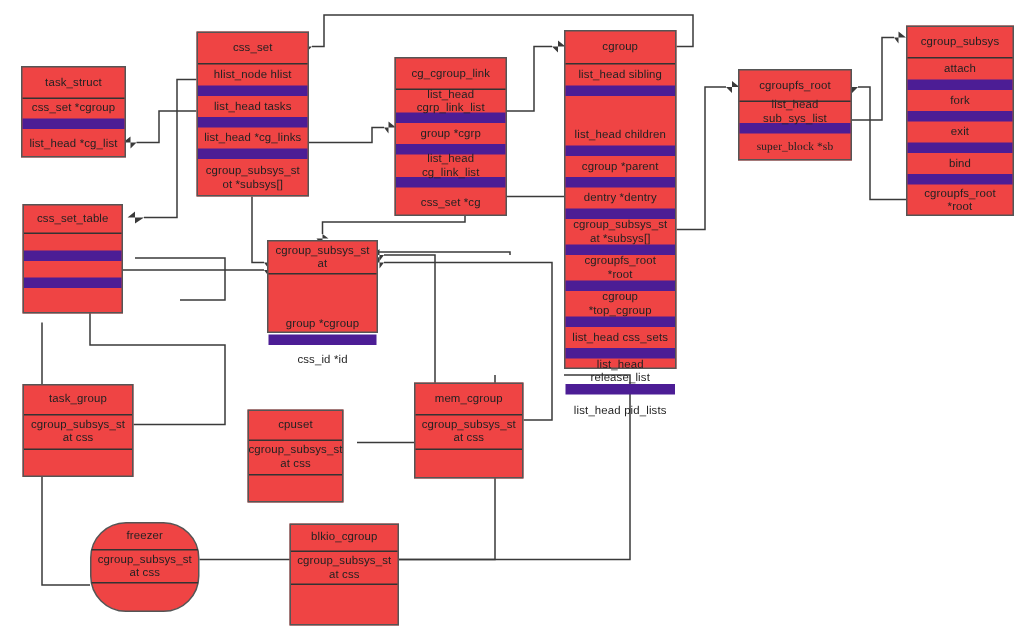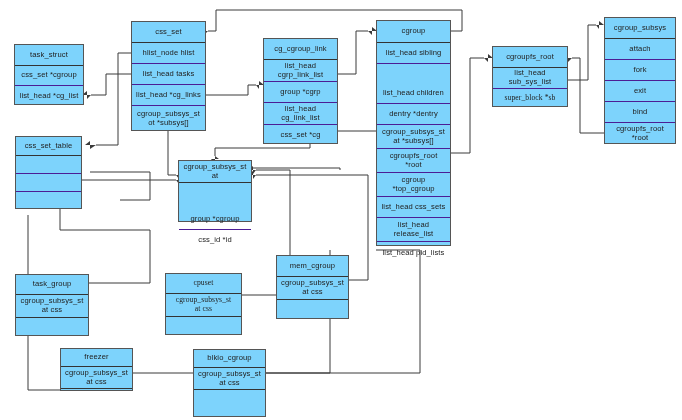--- a/index.html
+++ b/index.html
@@ -12,26 +12,26 @@
     width: 682px;
     height: 420px;
     background: #ffffff;
     font-family: "Liberation Sans", sans-serif;
     overflow: hidden;
   }
   .struct {
     position: absolute;
     box-sizing: border-box;
     border: 1px solid #555555;
-    background: #7dd3fc;
+    background: #ef4444;
     z-index: 5;
   }
   .row {
     box-sizing: border-box;
-    border-bottom: 1px solid #4c1d95;
+    border-bottom: 7px solid #4c1d95;
     display: flex;
     align-items: center;
     justify-content: center;
     text-align: center;
     color: #222222;
     font-size: 7.6px;
     line-height: 8.8px;
     letter-spacing: 0.1px;
     padding: 1px 2px;
     white-space: pre-line;
@@ -145,20 +145,21 @@
 cgrp_link_list</div>
         <div class="row" style="height: 21px;">group *cgrp</div>
         <div class="row" style="height: 22px;">list_head
 cg_link_list</div>
         <div class="row" style="height: 20px;">css_set *cg</div>
       </div>
       <div class="struct" style="left: 376px; top: 20px; width: 75px; height: 226px;">
         <div class="row head" style="height: 22px;">cgroup</div>
         <div class="row" style="height: 21px;">list_head sibling</div>
         <div class="row" style="height: 21px; margin-top: 19px;">list_head children</div>
+        <div class="row" style="height: 21px;">cgroup *parent</div>
         <div class="row" style="height: 21px;">dentry *dentry</div>
         <div class="row" style="height: 24px;">cgroup_subsys_st
 at *subsys[]</div>
         <div class="row" style="height: 24px;">cgroupfs_root
 *root</div>
         <div class="row" style="height: 24px;">cgroup
 *top_cgroup</div>
         <div class="row" style="height: 21px;">list_head css_sets</div>
         <div class="row" style="height: 24px;">list_head
 release_list</div>
@@ -184,39 +185,39 @@
         <div class="row empty" style="height: 18px;"></div>
         <div class="row empty" style="height: 18px;"></div>
         <div class="row empty" style="height: 18px;"></div>
       </div>
       <div class="struct" style="left: 178px; top: 160px; width: 74px; height: 62px;">
         <div class="row head" style="height: 22px;">cgroup_subsys_st
 at</div>
         <div class="row" style="height: 20px; margin-top: 27px;">group *cgroup</div>
         <div class="row" style="height: 20px;">css_id *id</div>
       </div>
-      <div class="struct" style="left: 15px; top: 256px; width: 74px; height: 62px; margin-top: 18px;">
+      <div class="struct" style="left: 15px; top: 256px; width: 74px; height: 62px;">
         <div class="row head" style="height: 20px;">task_group</div>
         <div class="row thick" style="height: 23px;">cgroup_subsys_st
 at css</div>
         <div class="row empty" style="height: 19px;"></div>
       </div>
-      <div class="struct" style="left: 165px; top: 273px; width: 77px; height: 62px; font-family: Liberation Serif, serif;">
+      <div class="struct" style="left: 165px; top: 273px; width: 64px; height: 62px;">
         <div class="row head" style="height: 20px;">cpuset</div>
         <div class="row thick" style="height: 23px;">cgroup_subsys_st
 at css</div>
         <div class="row empty" style="height: 19px;"></div>
       </div>
       <div class="struct" style="left: 276px; top: 255px; width: 73px; height: 64px;">
         <div class="row head" style="height: 21px;">mem_cgroup</div>
         <div class="row thick" style="height: 23px;">cgroup_subsys_st
 at css</div>
         <div class="row empty" style="height: 20px;"></div>
       </div>
-      <div class="struct" style="left: 60px; top: 348px; width: 73px; height: 43px;">
+      <div class="struct" style="left: 60px; top: 348px; width: 73px; height: 60px; border-radius: 24px;">
         <div class="row head" style="height: 18px;">freezer</div>
         <div class="row thick" style="height: 22px;">cgroup_subsys_st
 at css</div>
         <div class="row empty" style="height: 12px;"></div>
       </div>
       <div class="struct" style="left: 193px; top: 349px; width: 73px; height: 68px;">
         <div class="row head" style="height: 18px;">blkio_cgroup</div>
         <div class="row thick" style="height: 22px;">cgroup_subsys_st
 at css</div>
         <div class="row empty" style="height: 12px;"></div>

